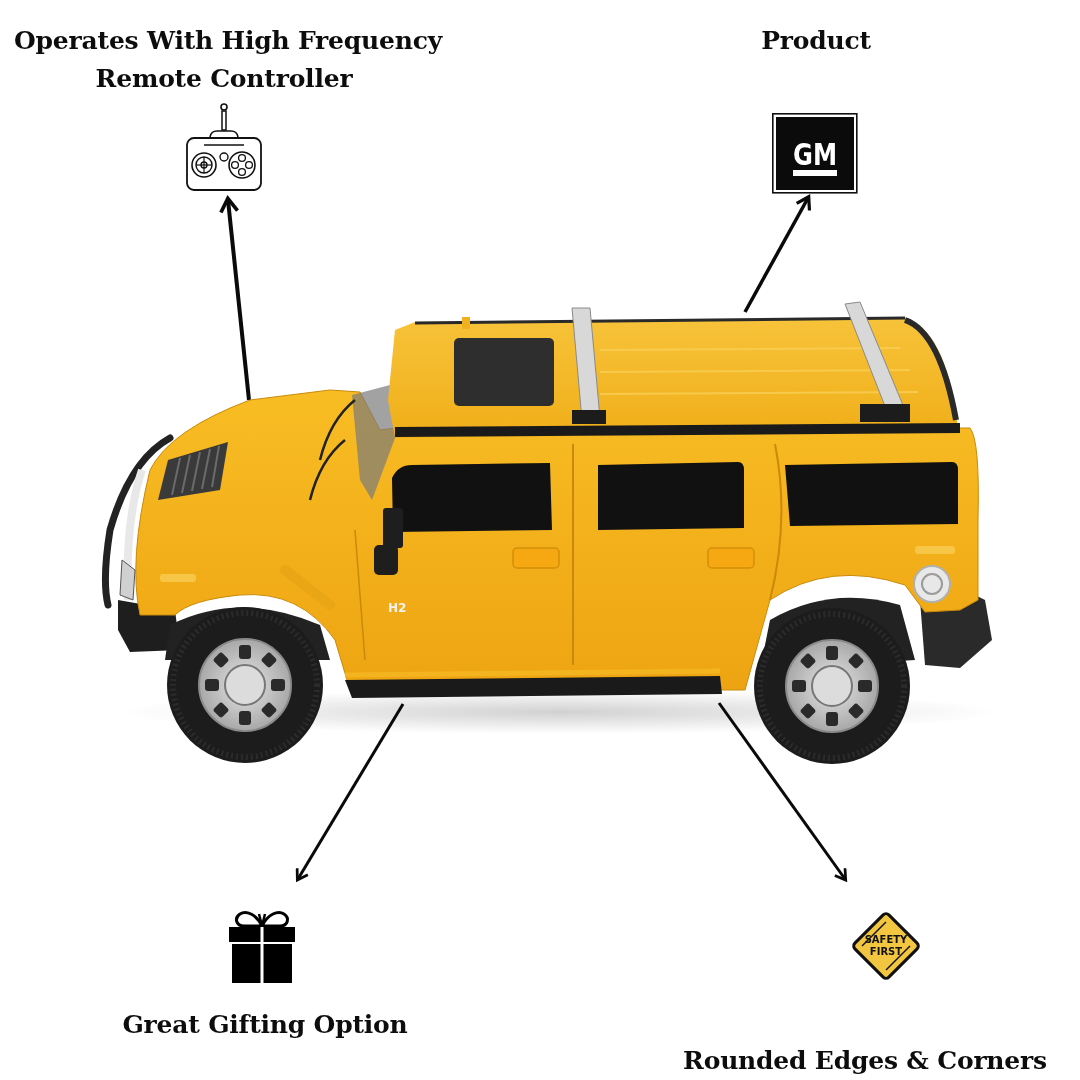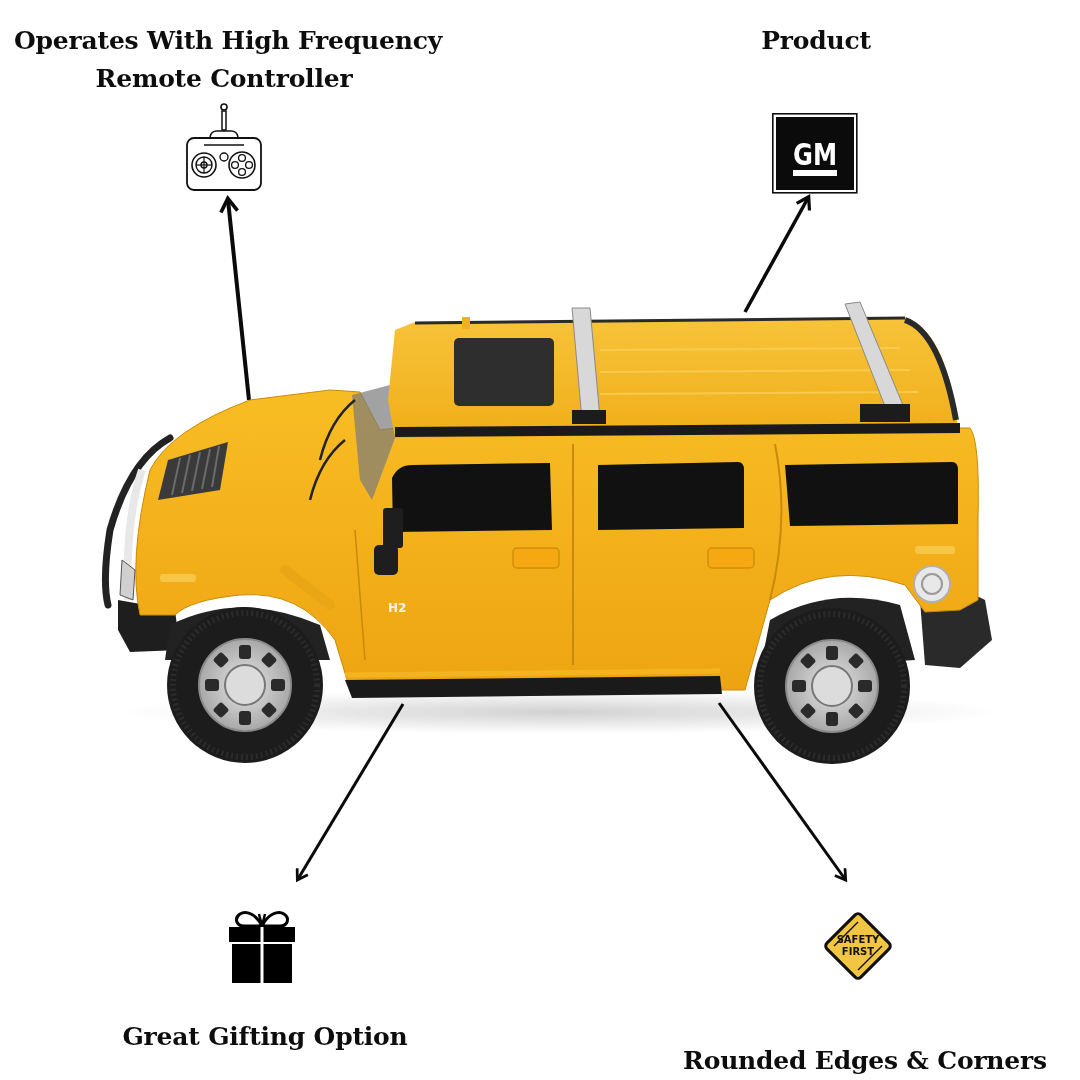--- a/index.html
+++ b/index.html
@@ -17,21 +17,21 @@
 
 <div class="label" style="left:14px; top:22px; width:420px;">
   <span>Operates With High Frequency</span>
   <span>Remote Controller</span>
 </div>
 
 <div class="label" style="left:666px; top:22px; width:300px;">
   <span>Product</span>
 </div>
 
-<div class="label" style="left:100px; top:1006px; width:330px;margin-top:12px;">
+<div class="label" style="left:100px; top:1006px; width:330px;">
   <span>Great Gifting Option</span>
 </div>
 
 <div class="label" style="left:680px; top:1006px; width:370px;margin-top:36px;">
   <span>Rounded Edges &amp; Corners</span>
 </div>
 
 <div class="icon" style="left:184px; top:102px;">
   <svg width="80" height="90" viewBox="0 0 80 90">
     <circle cx="40" cy="5" r="3" fill="none" stroke="#111" stroke-width="1.6"></circle>
@@ -66,21 +66,21 @@
   <svg width="72" height="78" viewBox="0 0 72 78">
     <path d="M36 18 C30 6 20 2 14 6 C8 10 10 18 18 18 Z" fill="none" stroke="#000" stroke-width="3"></path>
     <path d="M36 18 C42 6 52 2 58 6 C64 10 62 18 54 18 Z" fill="none" stroke="#000" stroke-width="3"></path>
     <path d="M36 18 L33 6 M36 18 L39 6" stroke="#000" stroke-width="2.5"></path>
     <rect x="3" y="19" width="66" height="15" fill="#000"></rect>
     <rect x="6" y="36" width="60" height="39" fill="#000"></rect>
     <rect x="34.5" y="19" width="3" height="56" fill="#fff"></rect>
   </svg>
 </div>
 
-<div class="icon" style="left:820px; top:908px;">
+<div class="icon" style="left:848px; top:908px;">
   <svg width="76" height="76" viewBox="0 0 76 76">
     <rect x="14" y="14" width="48" height="48" rx="4" transform="rotate(45 38 38)" fill="#f2c640" stroke="#111" stroke-width="3"></rect>
     <path d="M14 38 L38 14" stroke="#111" stroke-width="1.5" fill="none"></path>
     <path d="M62 38 L38 62" stroke="#111" stroke-width="1.5" fill="none"></path>
     <text x="38" y="35" text-anchor="middle" font-family="DejaVu Sans, sans-serif" font-weight="bold" font-size="10" fill="#111">SAFETY</text>
     <text x="38" y="47" text-anchor="middle" font-family="DejaVu Sans, sans-serif" font-weight="bold" font-size="10" fill="#111">FIRST</text>
   </svg>
 </div>
 
 <svg id="scene" width="1080" height="1080" viewBox="0 0 1080 1080">

